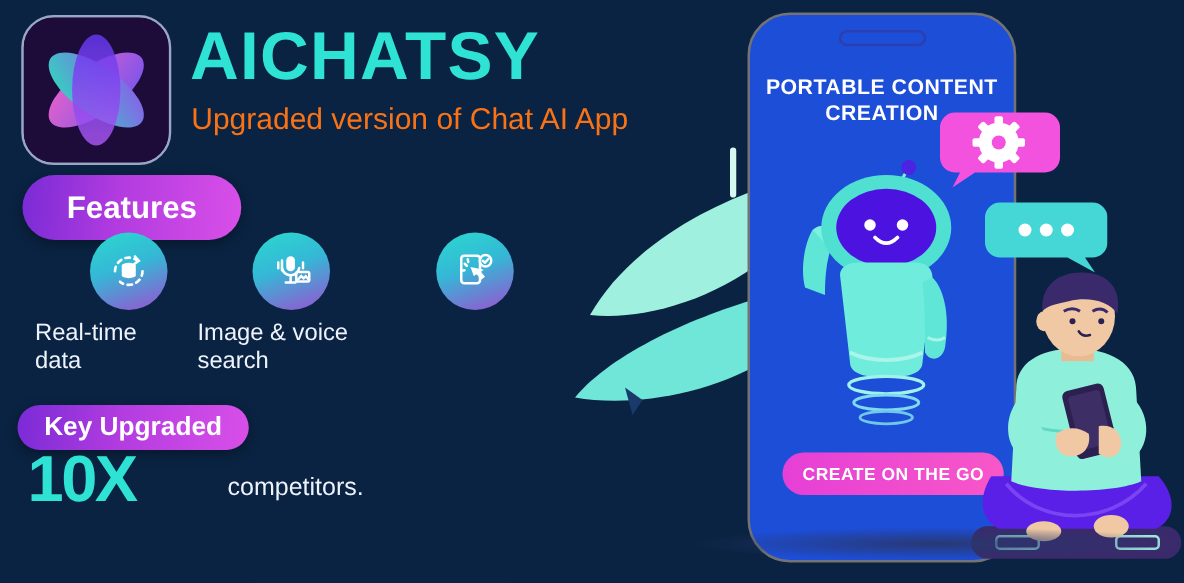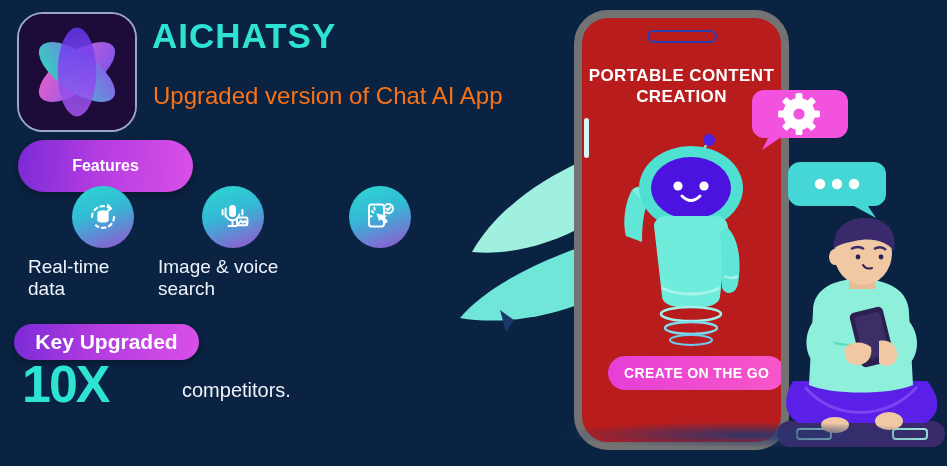--- a/index.html
+++ b/index.html
@@ -23,36 +23,36 @@
   #logo-badge {
     position:absolute; left:17px; top:12px; width:120px; height:120px;
     border-radius:26px; background:#1d0b3a;
     border:2px solid #9aa7c4; overflow:hidden;
   }
   #logo-badge svg { display:block; width:100%; height:100%; }
 
   
   #brand-title {
     position:absolute; left:152px; top:18px;
-    font-size:35px; font-weight:bold; letter-spacing:1px;
+    font-size:54px; font-weight:bold; letter-spacing:1px;
     color:#2fe3d4; line-height:1.0; white-space:nowrap;
   }
   #brand-subtitle {
     position:absolute; left:153px; top:82px;
     font-size:24px; color:#f97316; white-space:nowrap; font-weight:400;
   }
 
   
   .pill {
     position:absolute; display:flex; align-items:center; justify-content:center;
     border-radius:999px; color:#ffffff; font-weight:bold;
     background:linear-gradient(95deg,#7a2bd6 0%,#b33ce0 45%,#d94fe8 100%);
     box-shadow:0 3px 9px rgba(0,0,0,.35);
   }
-  #features-pill { left:18px; top:140px; width:175px; height:52px; font-size:16px; }
+  #features-pill { left:18px; top:140px; width:175px; height:52px; font-size:25px; }
   #keystrength-pill { left:14px; top:324px; width:185px; height:36px; font-size:21px; }
 
   
   .feature { position:absolute; width:150px; }
   #feature-0 { left:28px; top:186px; }
   #feature-1 { left:158px; top:186px; }
   #feature-2 { left:305px; top:186px; }
   .feature-icon {
     width:62px; height:62px; border-radius:50%;
     margin:0 auto 8px auto;
@@ -77,23 +77,23 @@
   #stat-text span { display:block; }
 
   
   #right-panel { position:absolute; left:450px; top:0; width:497px; height:466px; }
 
   
   #leaves { position:absolute; left:0; top:130px; width:220px; height:320px; }
 
   
   #phone {
-    position:absolute; left:124px; top:10px; width:215px; height:440px;
-    border:8px solid #737373; border-radius:34px;
-    background:#b91c1c; overflow:hidden;
+    position:absolute; left:148px; top:10px; width:215px; height:440px;
+    border:2px solid #737373; border-radius:34px;
+    background:#1d4ed8; overflow:hidden;
   }
   #phone-notch {
     position:absolute; left:50%; transform:translateX(-50%); top:12px;
     width:70px; height:13px; border-radius:8px;
     border:2px solid #2c3fb0; background:transparent;
   }
   .phone-side-btn {
     position:absolute; left:-8px; width:5px; border-radius:4px;
     background:#d7f7f3;
   }

